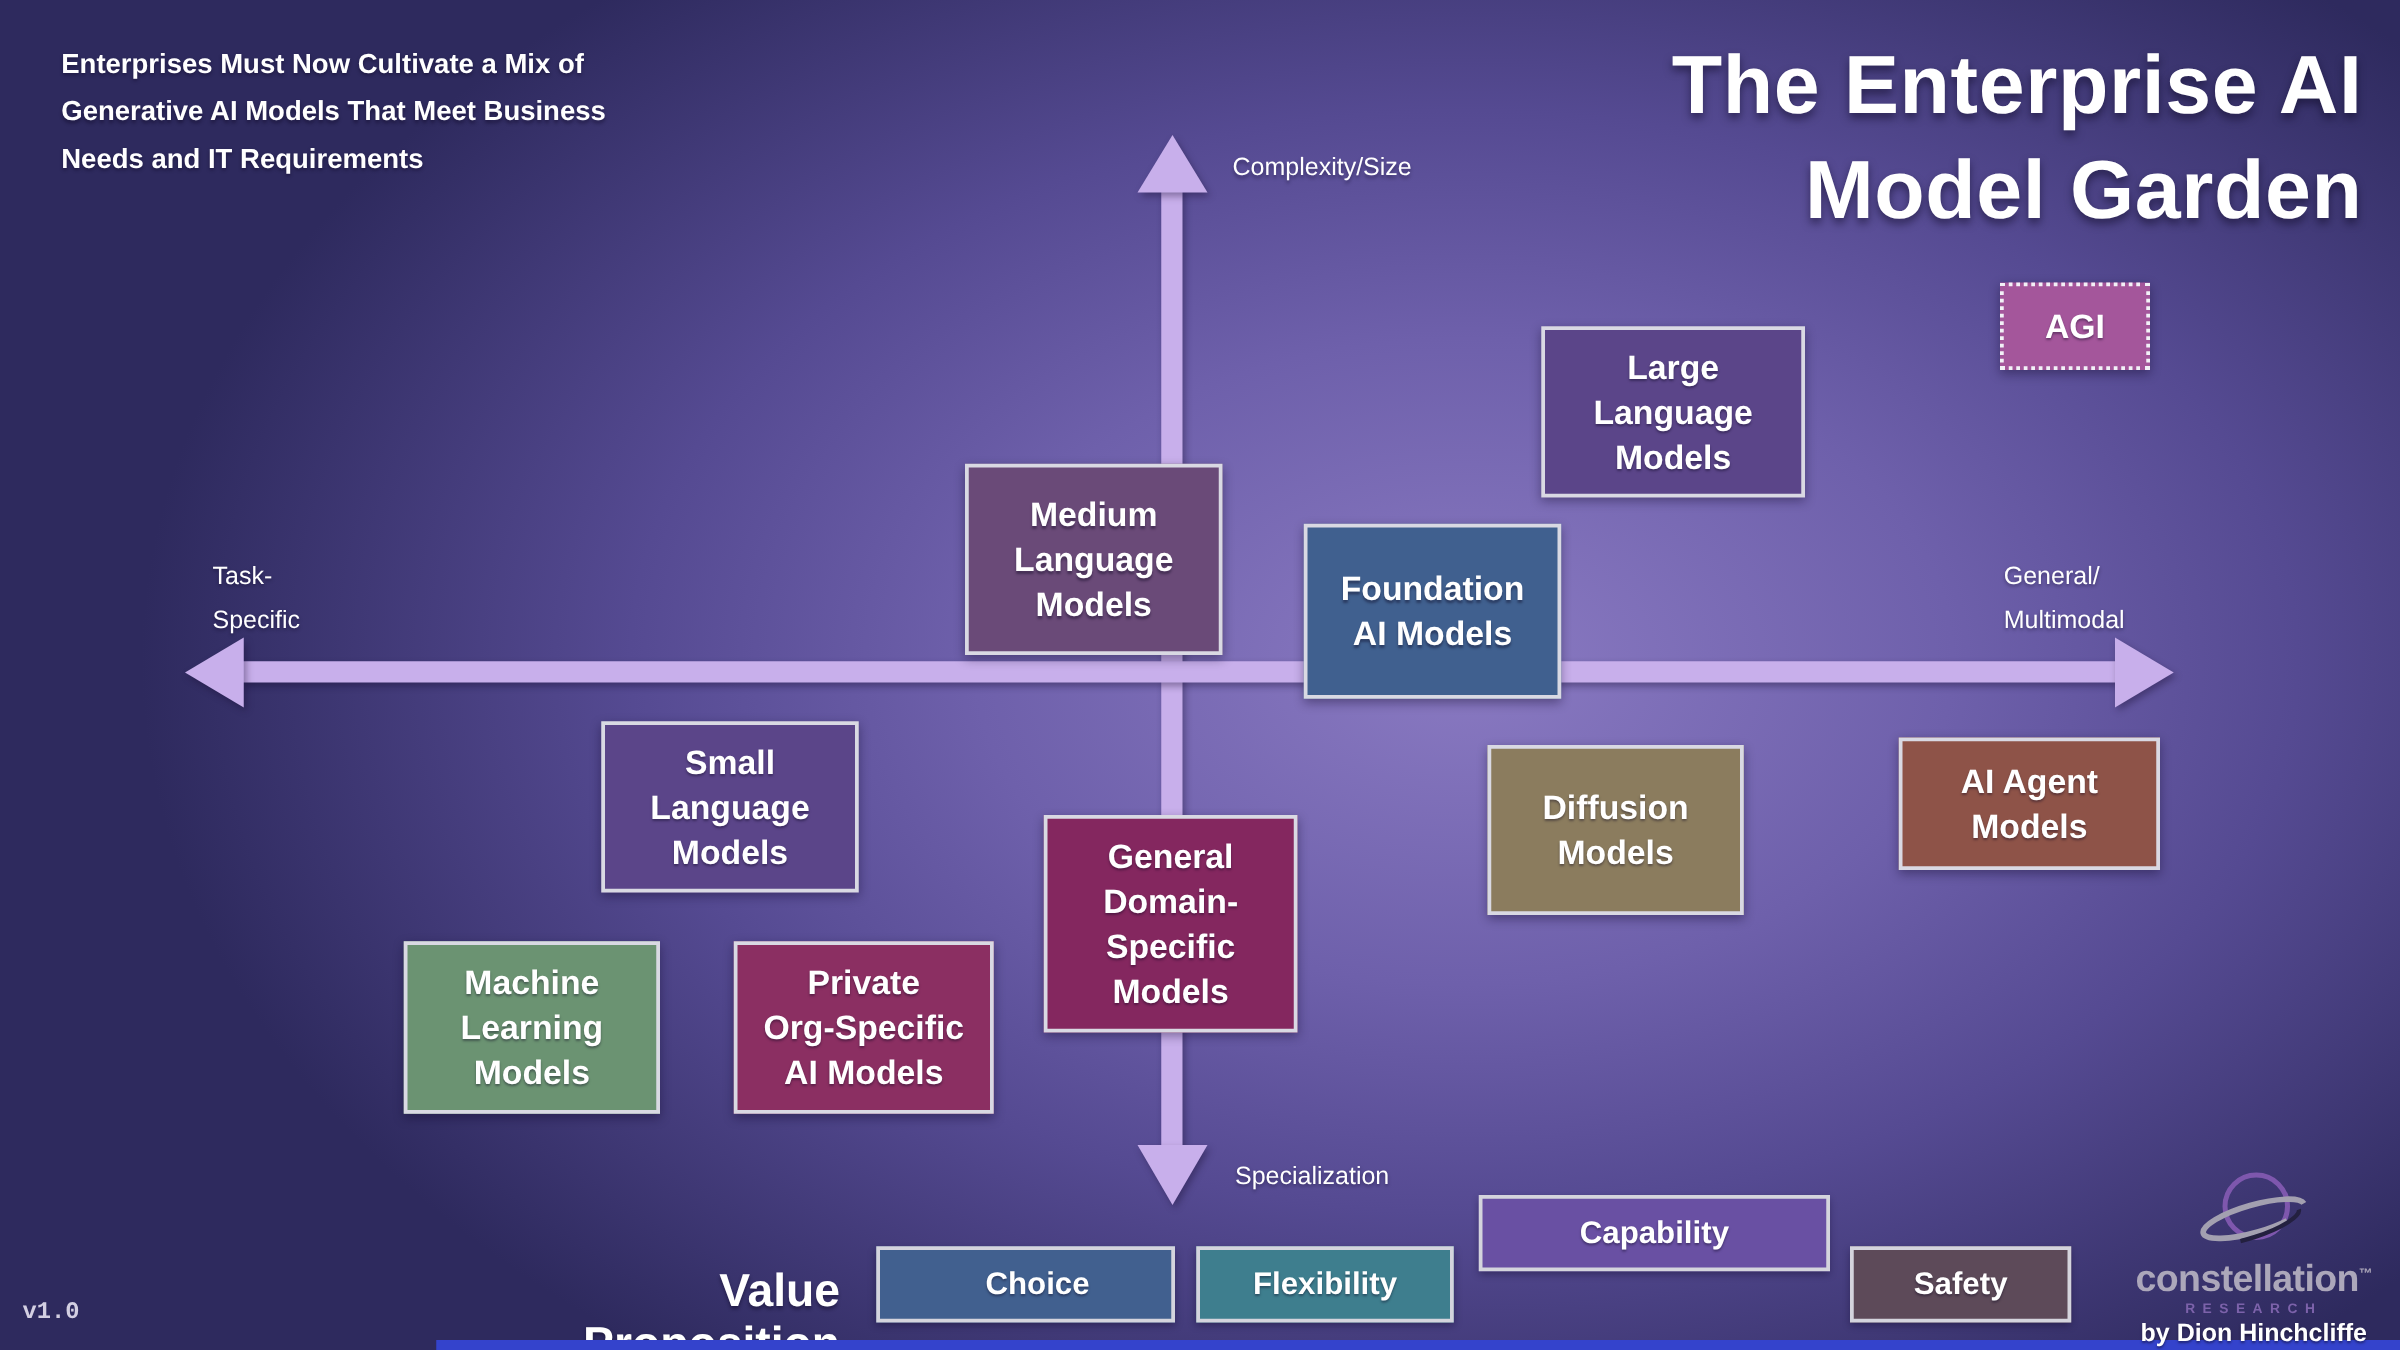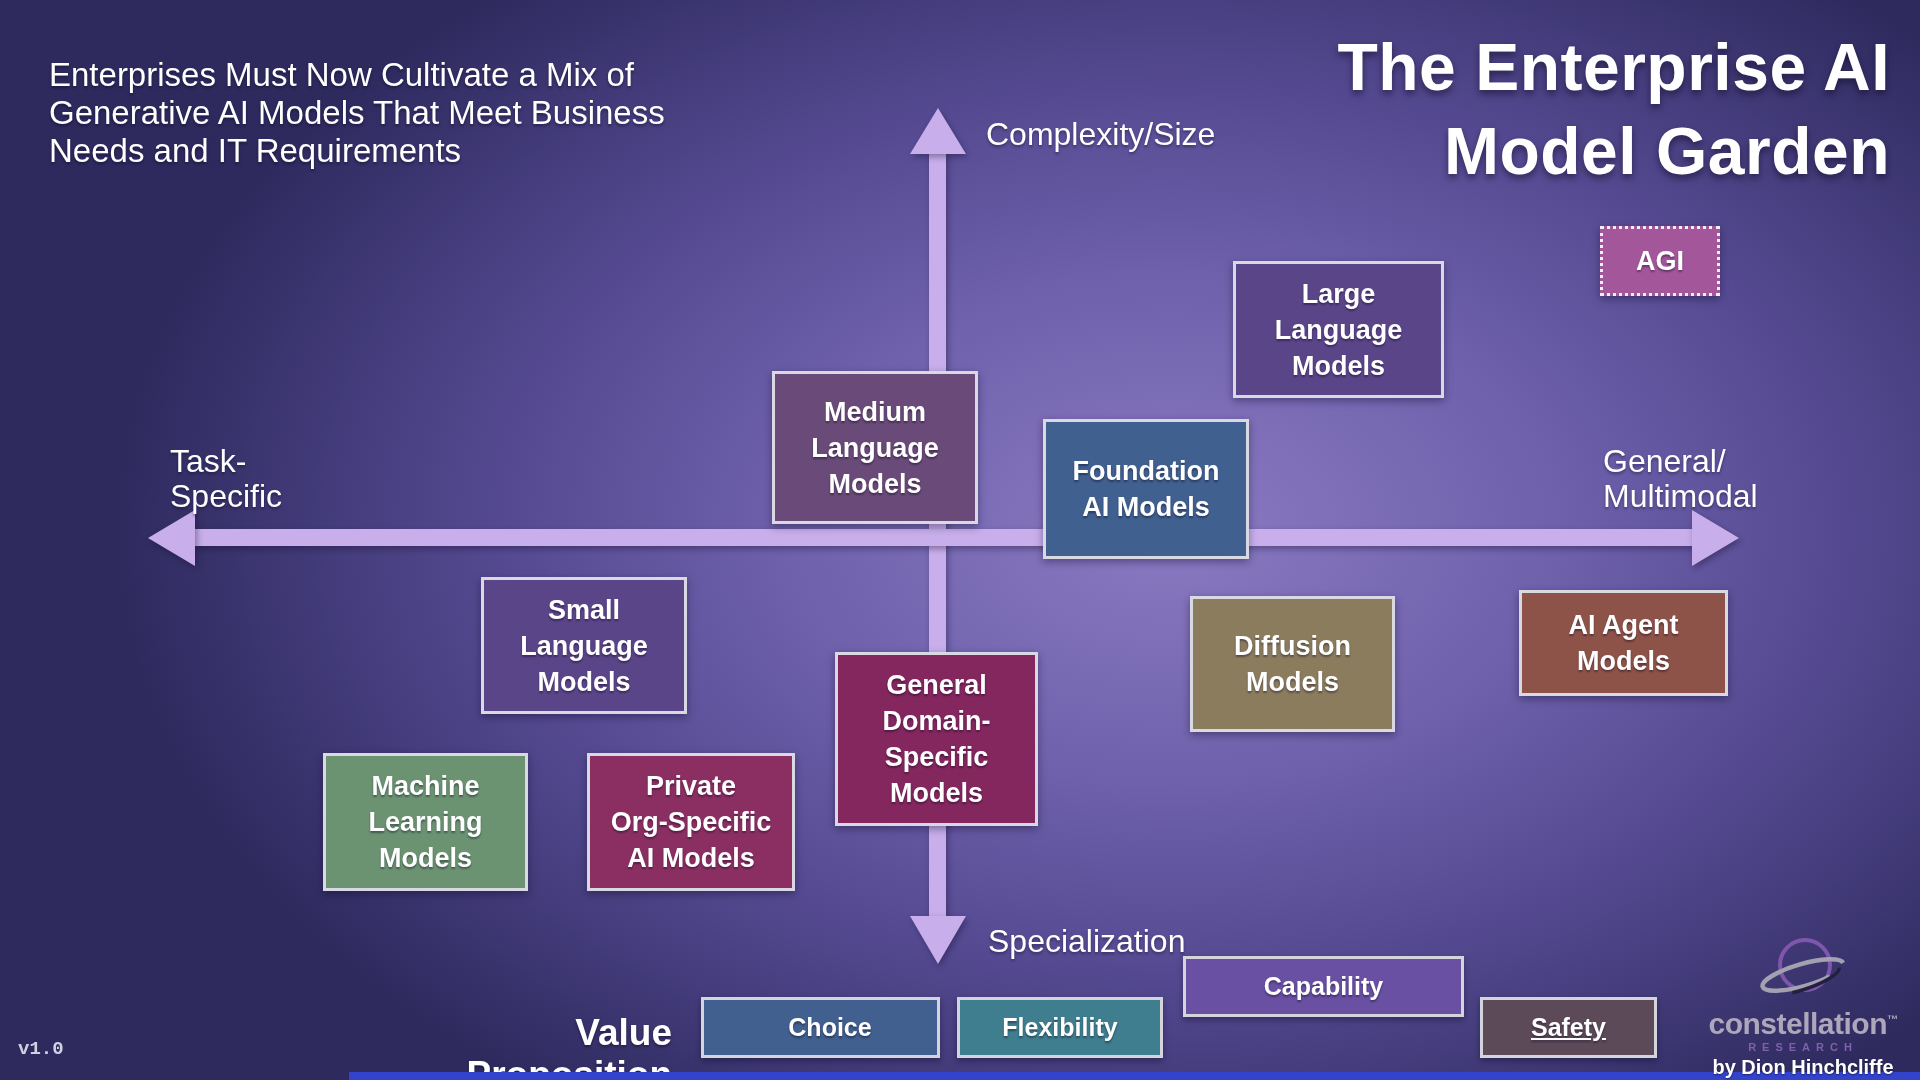--- a/index.html
+++ b/index.html
@@ -9,22 +9,22 @@
     background:
       radial-gradient(ellipse 1150px 760px at 61% 49%,
         var(--background-inner,#8a7ac2) 0%,
         #6e60ab 34%,
         var(--background-mid,#554a92) 58%,
         var(--background-outer,#2e2a5e) 92%);
   }
   .pre{white-space:pre-line;}
   
   .subtitle{
-    position:absolute;left:49px;top:56px;width:640px;
-    font-size:33px;font-weight:normal;line-height:38px;
+    position:absolute;left:49px;top:32px;width:640px;
+    font-size:22px;font-weight:bold;line-height:38px;
     text-shadow:0 2px 3px rgba(10,5,30,.45);
   }
   .title{
     position:absolute;right:30px;top:26px;width:900px;text-align:right;
     font-size:66px;font-weight:bold;line-height:1.27;letter-spacing:.5px;
     text-shadow:0 4px 7px rgba(10,5,30,.5);
   }
   .version{
     position:absolute;left:18px;top:1038px;
     font-size:19px;font-weight:bold;color:#d3cfe2;font-family:Liberation Mono, monospace;
@@ -32,21 +32,21 @@
   
   .axis{position:absolute;background:var(--arrow,#c8afeb);box-shadow:2px 3px 6px rgba(20,10,45,.38);}
   .axis.v{left:929px;top:150px;width:17px;height:768px;}
   .axis.h{left:193px;top:529px;width:1501px;height:17px;}
   .ah{position:absolute;width:0;height:0;filter:drop-shadow(2px 3px 3px rgba(20,10,45,.38));}
   .ah.up{left:910px;top:108px;border-left:28px solid transparent;border-right:28px solid transparent;border-bottom:46px solid var(--arrow,#c8afeb);}
   .ah.down{left:910px;top:916px;border-left:28px solid transparent;border-right:28px solid transparent;border-top:48px solid var(--arrow,#c8afeb);}
   .ah.left{left:148px;top:510px;border-top:28px solid transparent;border-bottom:28px solid transparent;border-right:47px solid var(--arrow,#c8afeb);}
   .ah.right{left:1692px;top:510px;border-top:28px solid transparent;border-bottom:28px solid transparent;border-left:47px solid var(--arrow,#c8afeb);}
   .axis-label{
-    position:absolute;font-size:32px;font-weight:normal;line-height:35px;
+    position:absolute;font-size:20px;font-weight:normal;line-height:35px;
     text-shadow:0 2px 3px rgba(10,5,30,.4);
   }
   .axis-label.top{left:986px;top:117px;}
   .axis-label.bottom{left:988px;top:924px;}
   .axis-label.leftl{left:170px;top:444px;}
   .axis-label.rightl{left:1603px;top:444px;}
   
   .model-box{
     position:absolute;display:flex;align-items:center;justify-content:center;
     border:3px solid #d9d9e3;box-sizing:border-box;text-align:center;
@@ -157,21 +157,21 @@
   <div>
       <div class="vp-box" style="left: 701px; top: 997px; width: 239px; height: 61px; background: rgb(65, 96, 143); padding-left: 19px;">
         <span>Choice</span>
       </div>
       <div class="vp-box" style="left: 957px; top: 997px; width: 206px; height: 61px; background: rgb(62, 126, 142);">
         <span>Flexibility</span>
       </div>
       <div class="vp-box" style="left: 1183px; top: 956px; width: 281px; height: 61px; background: rgb(105, 80, 163);">
         <span>Capability</span>
       </div>
-      <div class="vp-box" style="left: 1480px; top: 997px; width: 177px; height: 61px; background: rgb(93, 74, 89); text-decoration: underline;">
+      <div class="vp-box" style="left: 1480px; top: 997px; width: 177px; height: 61px; background: rgb(93, 74, 89);">
         <span>Safety</span>
       </div>
     </div>
 
   <div class="accent-bar"></div>
   <div class="version">v1.0</div>
 
   <div class="logo">
     <svg class="icon" width="96" height="76" viewBox="0 0 96 76">
       <circle cx="50" cy="32" r="25" fill="none" stroke="#7e57ad" stroke-width="4"></circle>

